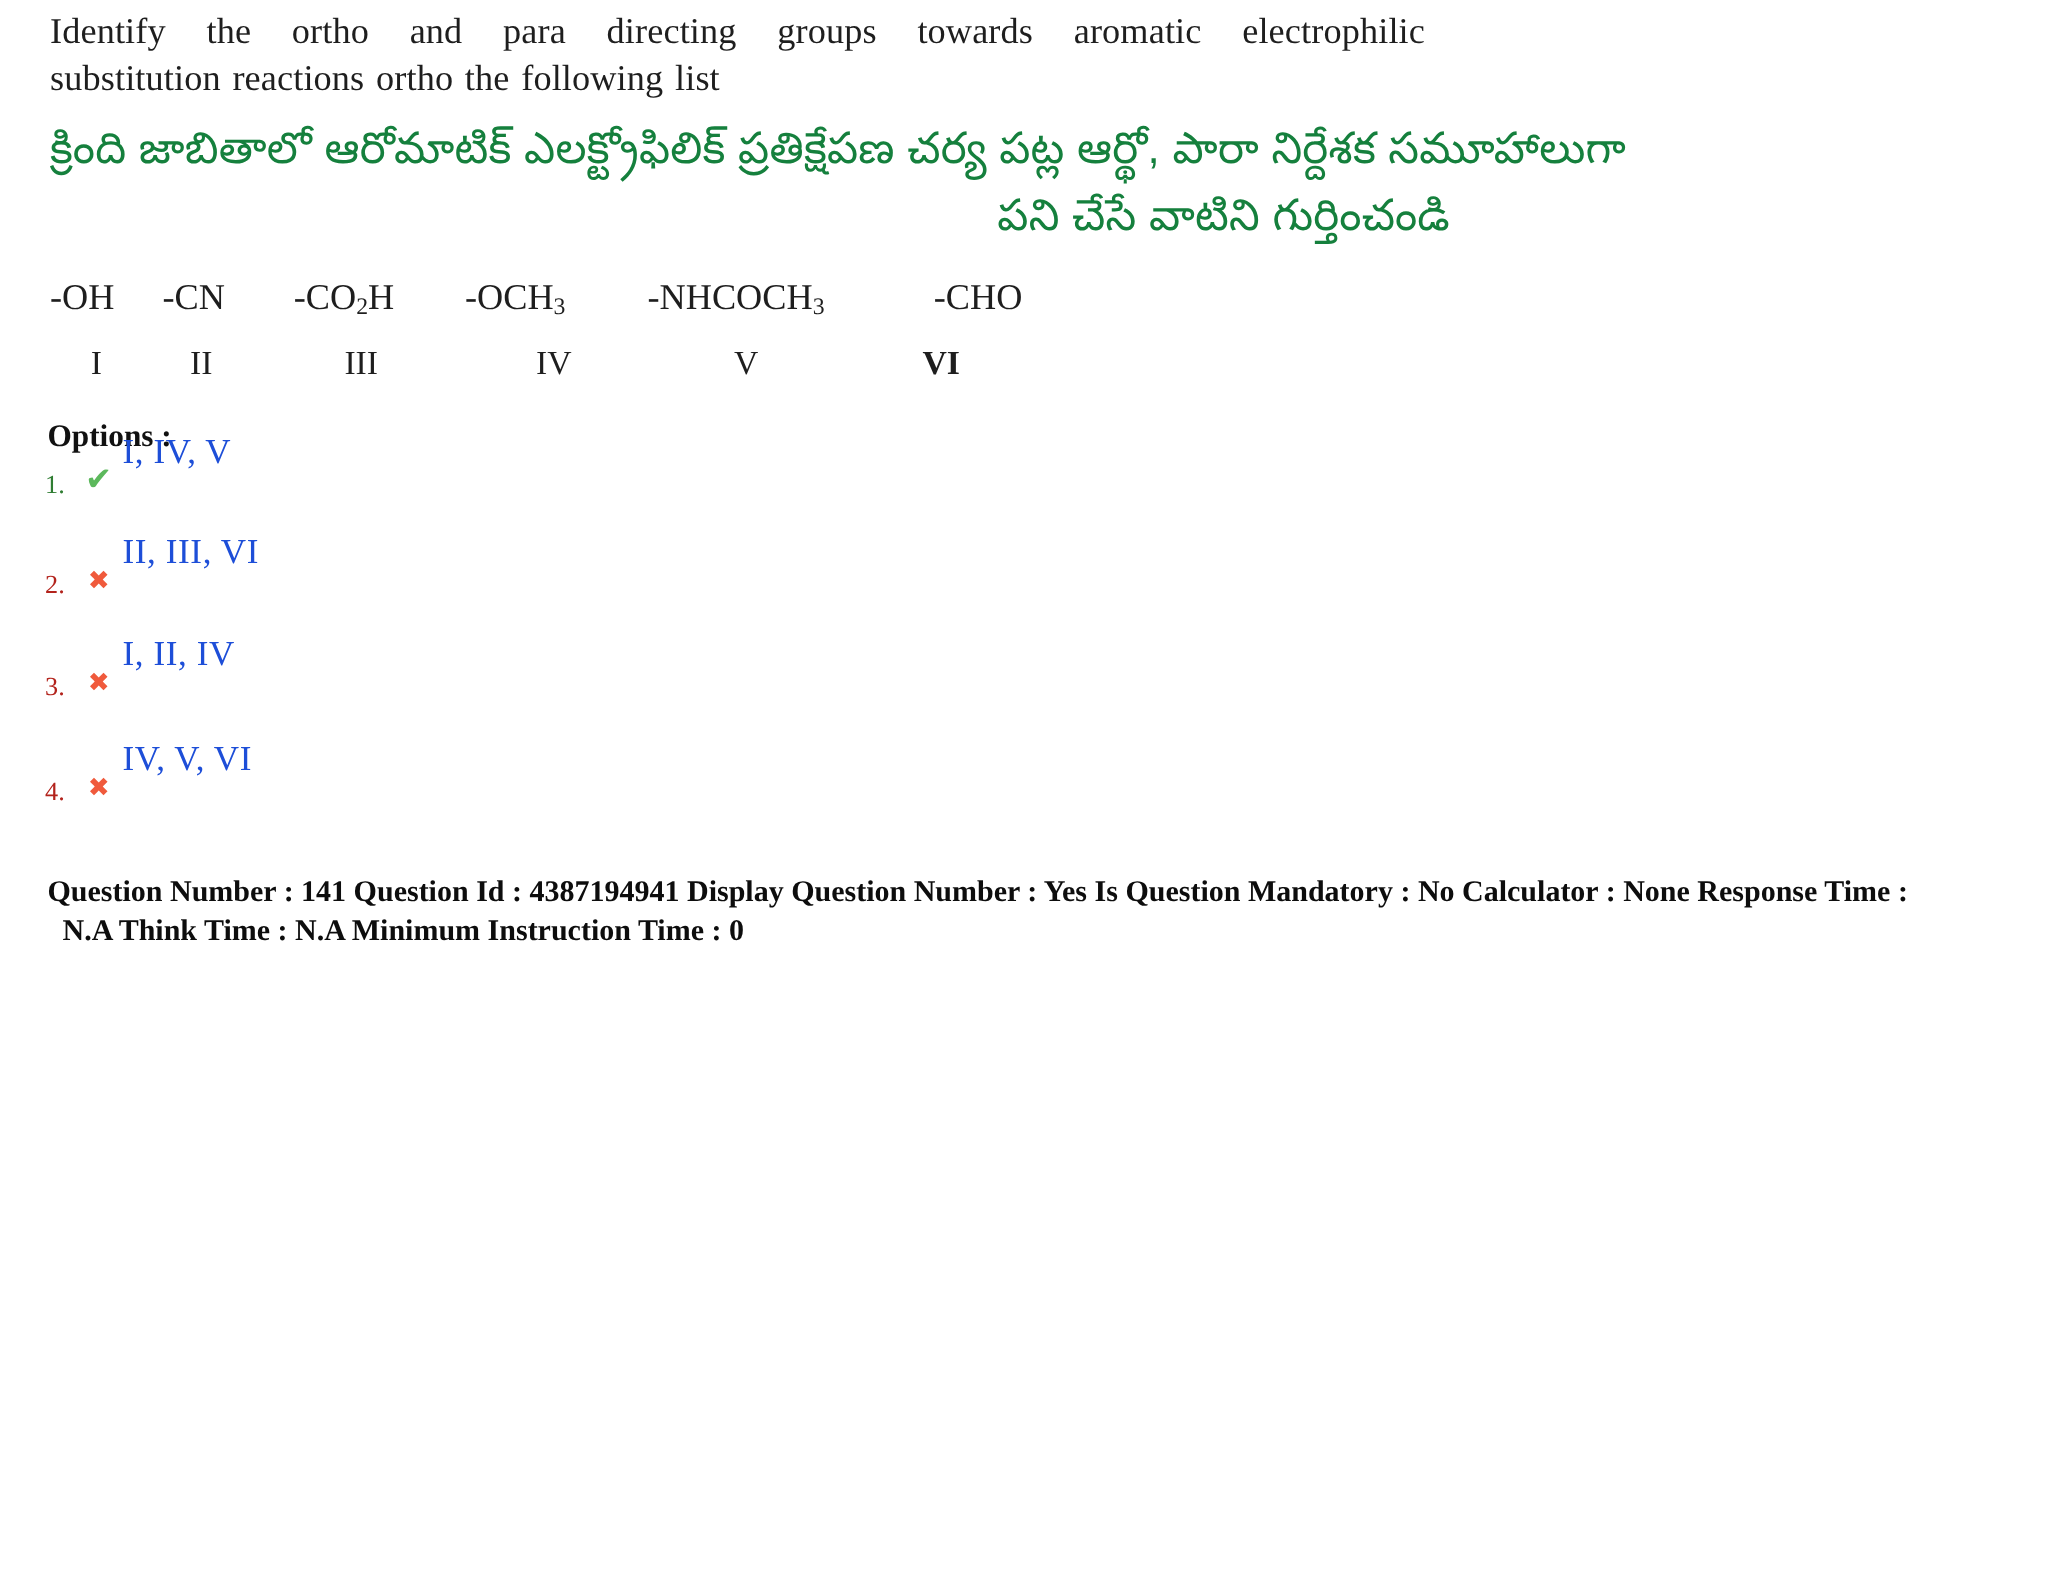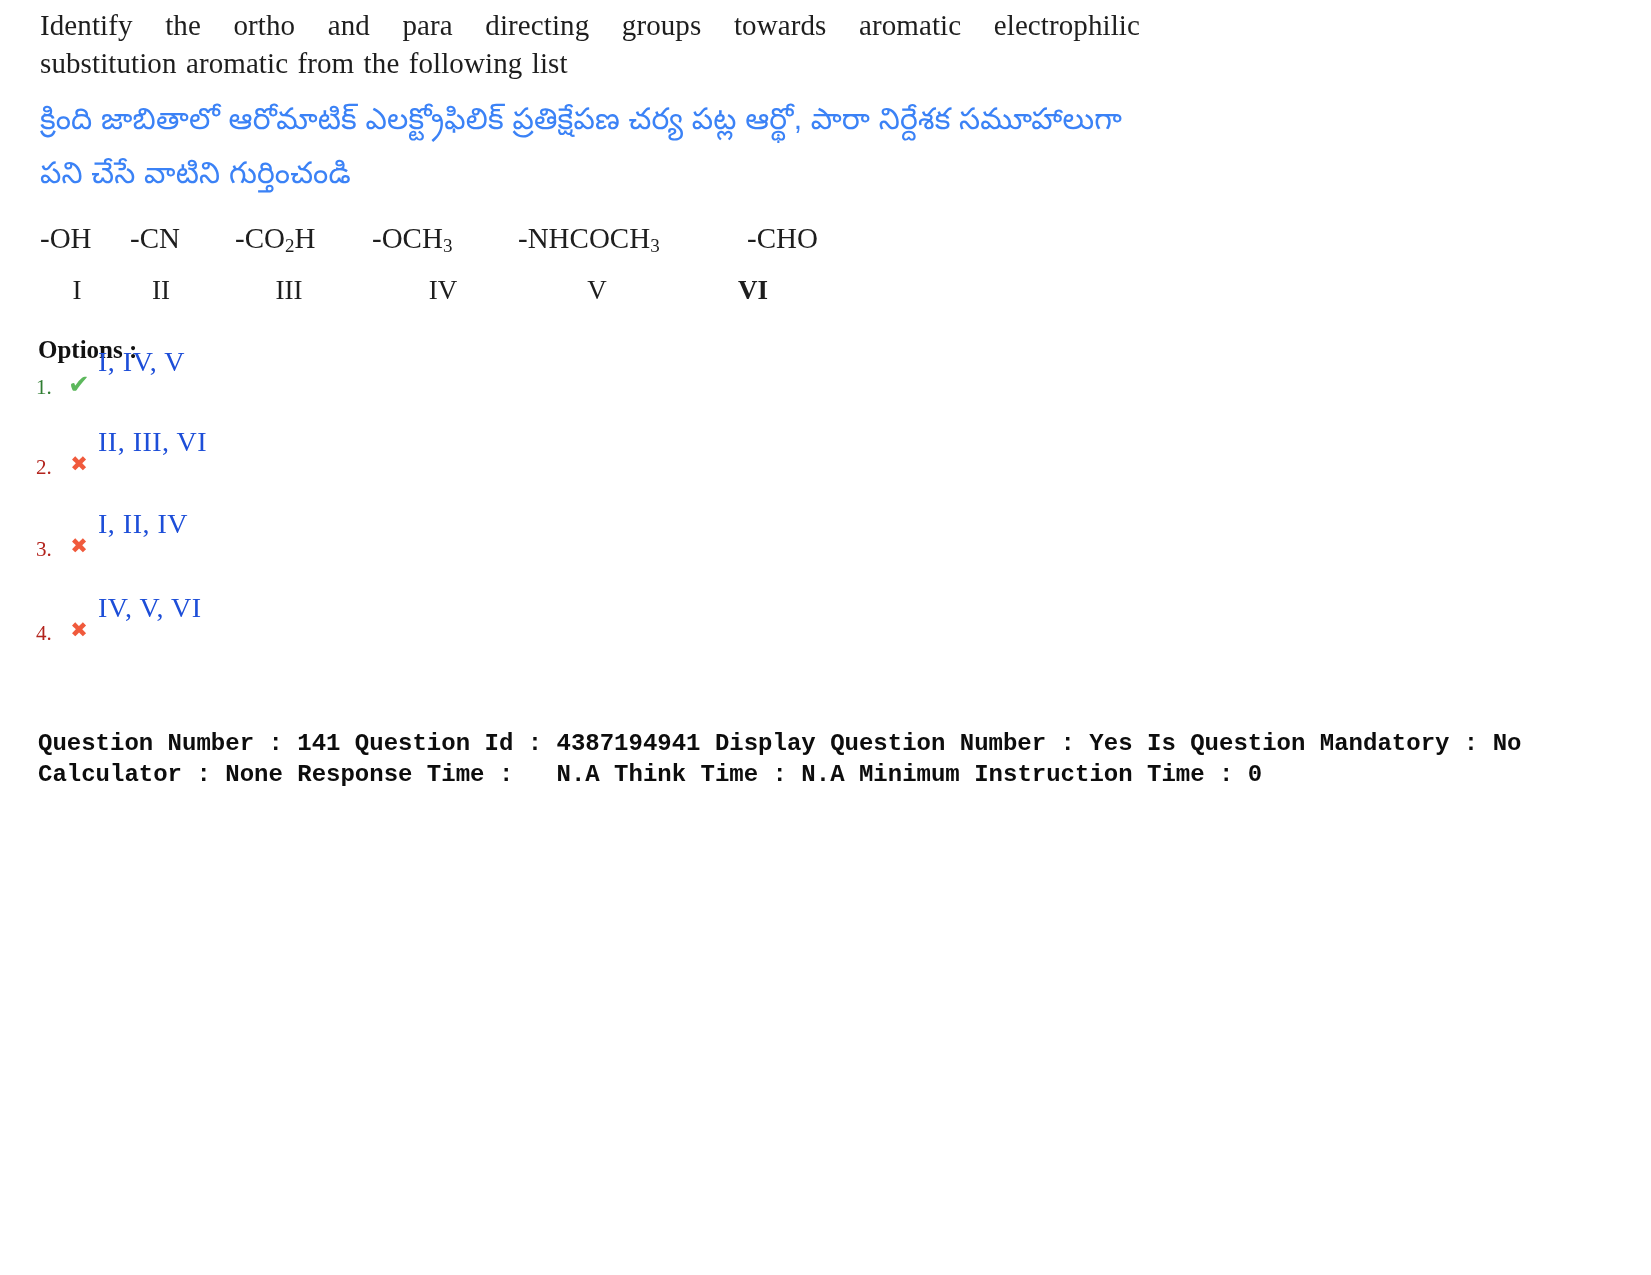--- a/index.html
+++ b/index.html
@@ -48,25 +48,26 @@
 
   
   .telugu {
     position: absolute;
     left: 40px;
     top: 92px;
     width: 1120px;
   }
   .telugu-line {
     font-family: "Liberation Sans", "DejaVu Sans", sans-serif;
-    font-size: 30px;
+    font-size: 35px;
     line-height: 54px;
-    color: #3b82f6;
+    color: #15803d;
     white-space: nowrap;
     letter-spacing: 0.2px;
+    text-align: right;
   }
 
   
   .groups-row {
     position: absolute;
     left: 40px;
     top: 222px;
     width: 820px;
     height: 40px;
   }
@@ -154,38 +155,38 @@
     line-height: 32px;
     color: #1d4ed8;
     white-space: nowrap;
     letter-spacing: 0.5px;
   }
 
   
   .meta {
     position: absolute;
     left: 38px;
-    top: 728px;
+    top: 699px;
     width: 1490px;
-    font-family: Liberation Mono, monospace;
+    font-family: Liberation Serif, serif;
     font-weight: bold;
     font-size: 24px;
     line-height: 31px;
     color: #0d0d0d;
   }
   .meta-line { white-space: normal; }
 </style>
 </head>
 <body>
 
 <div class="page">
 
   <div class="stem">
     <div class="stem-line l1">Identify the ortho and para directing groups towards aromatic electrophilic</div>
-    <div class="stem-line">substitution aromatic from the following list</div>
+    <div class="stem-line">substitution reactions ortho the following list</div>
   </div>
 
   <div class="telugu">
     <div class="telugu-line">క్రింది జాబితాలో  ఆరోమాటిక్ ఎలక్ట్రోఫిలిక్ ప్రతిక్షేపణ చర్య పట్ల ఆర్థో, పారా  నిర్దేశక సమూహాలుగా</div>
     <div class="telugu-line">పని చేసే వాటిని గుర్తించండి</div>
   </div>
 
   <div class="groups-row">
     <span class="group-item" style="left:0px;">-OH</span>
     <span class="group-item" style="left:90px;">-CN</span>

